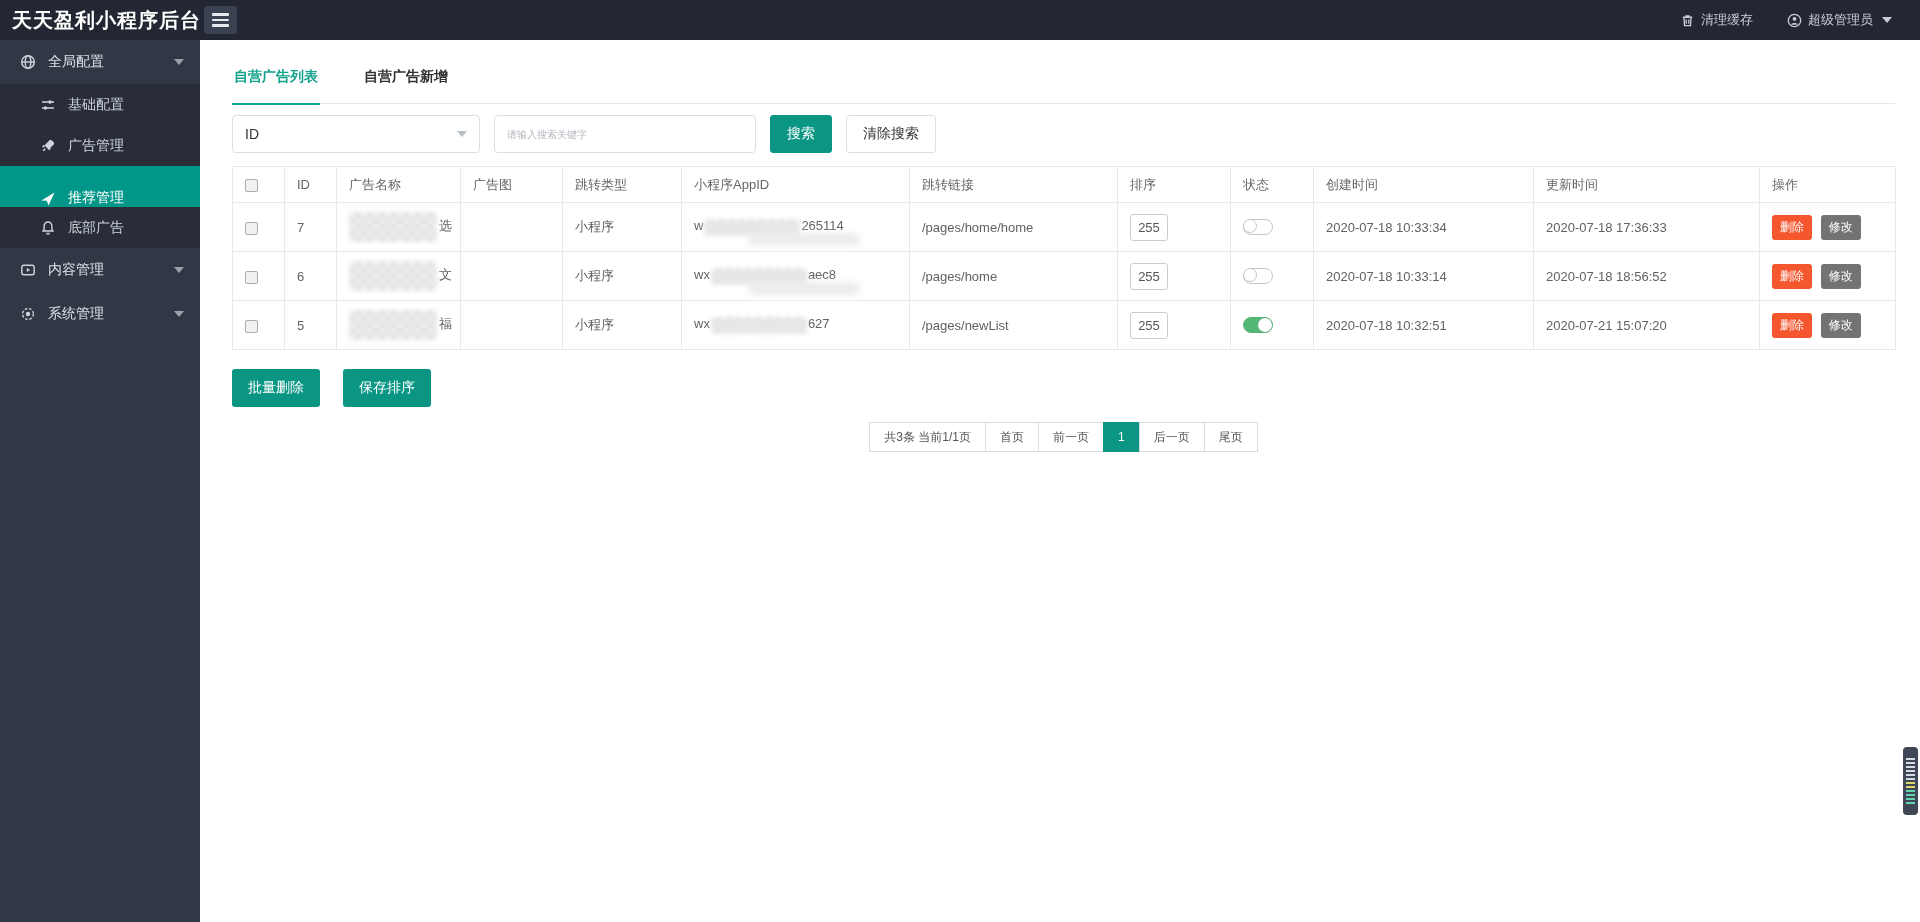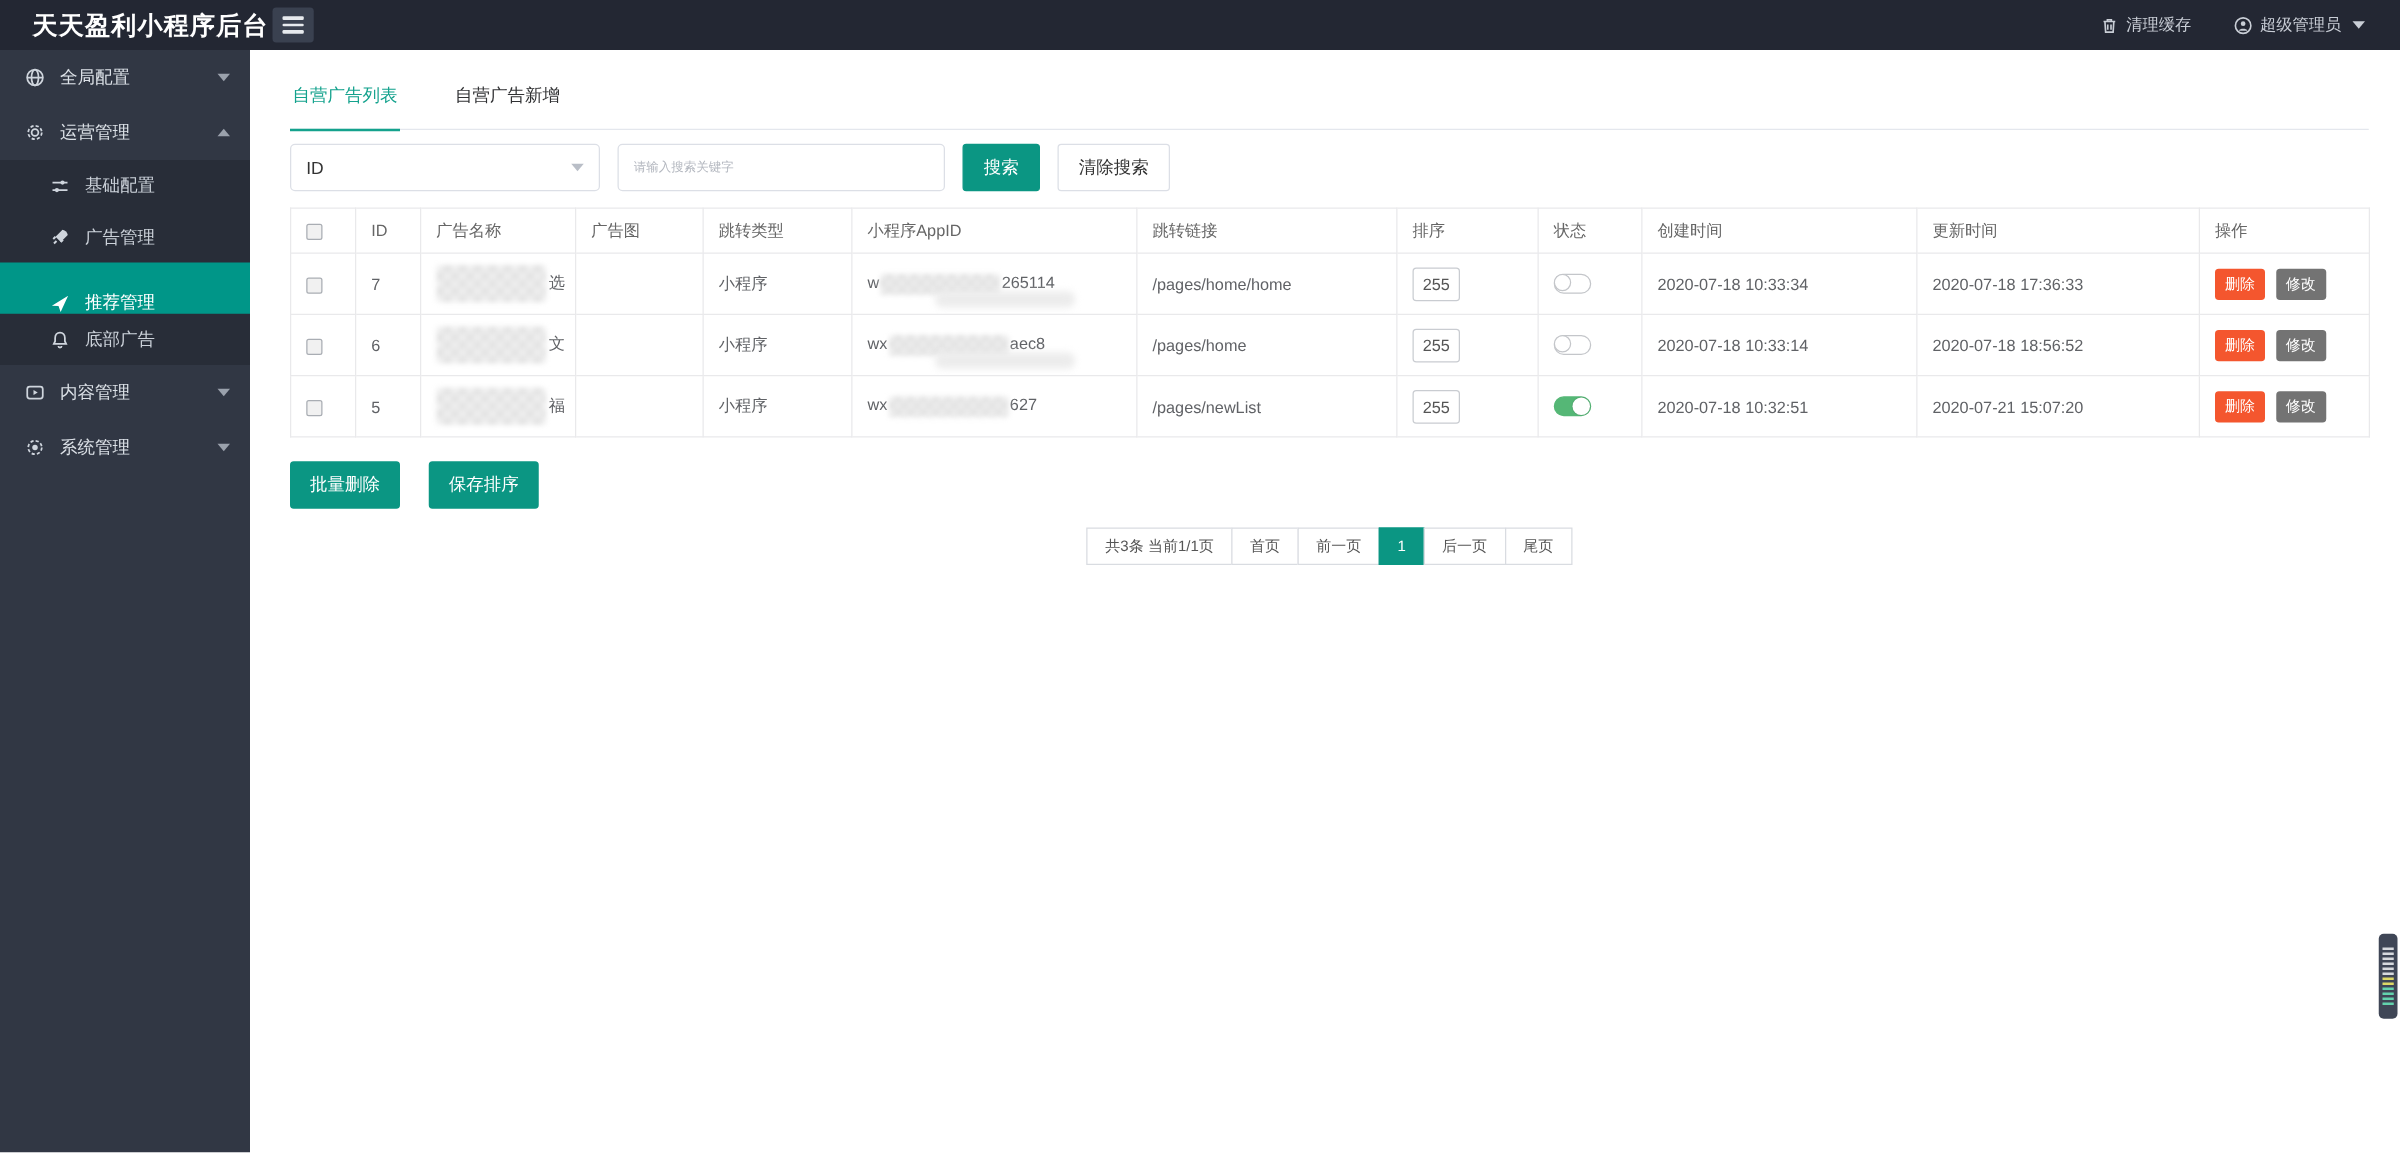--- a/index.html
+++ b/index.html
@@ -10,21 +10,21 @@
   }
   .app { position:relative; width:1920px; height:922px; }
 
   
   .topbar {
     position:absolute; top:0; left:0; width:100%; height:40px;
     background:#232733; display:flex; align-items:center; z-index:5;
   }
   .brand {
     width:200px; flex:0 0 200px; color:#ffffff; font-size:20px; font-weight:bold;
-    padding-left:12px; letter-spacing:1px; white-space:nowrap;margin-left:14px;
+    padding-left:12px; letter-spacing:1px; white-space:nowrap;
   }
   .hamburger {
     width:33px; height:28px; margin-left:4px; border:none; border-radius:3px;
     background:#3a4150; display:flex; flex-direction:column; justify-content:center;
     align-items:center; gap:3px; cursor:pointer;
   }
   .hamburger span { display:block; width:17px; height:2.5px; background:#e7eaee; border-radius:1px; }
   .top-right {
     margin-left:auto; display:flex; align-items:center; gap:34px;
     padding-right:28px; color:#c9ced6; font-size:13px;
@@ -55,21 +55,21 @@
   .submenu .side-item.active { background:#009688; color:#ffffff;align-items:flex-end; }
   .submenu .side-item.active .si { color:#ffffff; }
 
   
   .content {
     position:absolute; top:40px; left:200px; width:1720px; height:882px;
     background:#ffffff; padding:20px 25px 0 32px;
   }
   .tabs { display:flex; gap:42px; border-bottom:1px solid #e4e7ed; height:44px; }
   .tab {
-    font-size:14px; font-weight:normal; color:#303133; cursor:pointer;
+    font-size:14px; font-weight:bold; color:#303133; cursor:pointer;
     padding:8px 2px 0 2px; position:relative; height:44px;
   }
   .tab.active { color:#14a28d; }
   .tab.active::after {
     content:""; position:absolute; left:0; right:0; bottom:-1px; height:2px; background:#14a28d;
   }
 
   .search-row { margin-top:11px; display:flex; align-items:center; gap:14px; }
   .select-box {
     width:248px; height:38px; border:1px solid #dcdfe6; border-radius:4px;
@@ -215,28 +215,20 @@
     <div class="side-item">
       <svg class="si" viewBox="0 0 16 16">
         <circle cx="8" cy="8" r="6.3"></circle>
           <ellipse cx="8" cy="8" rx="2.8" ry="6.3"></ellipse>
           <path d="M1.7 8h12.6"></path>
       </svg>
       <span class="lbl">全局配置</span>
       <i class="chev down"></i>
     </div>
 
-    <div class="side-item">
-      <svg class="si" viewBox="0 0 16 16">
-        <circle cx="8" cy="8" r="2.7"></circle>
-          <circle cx="8" cy="8" r="5.4" stroke-dasharray="2.6 1.7"></circle>
-      </svg>
-      <span class="lbl">运营管理</span>
-      <i class="chev up"></i>
-    </div>
 
     <div class="submenu">
       <div class="side-item">
         <svg class="si" viewBox="0 0 16 16">
           <path d="M2 5h12 M2 11h12"></path>
           <circle cx="10" cy="5" r="1.7" fill="currentColor" stroke="none"></circle>
           <circle cx="5.5" cy="11" r="1.7" fill="currentColor" stroke="none"></circle>
         </svg>
         <span class="lbl">基础配置</span>
       </div>

